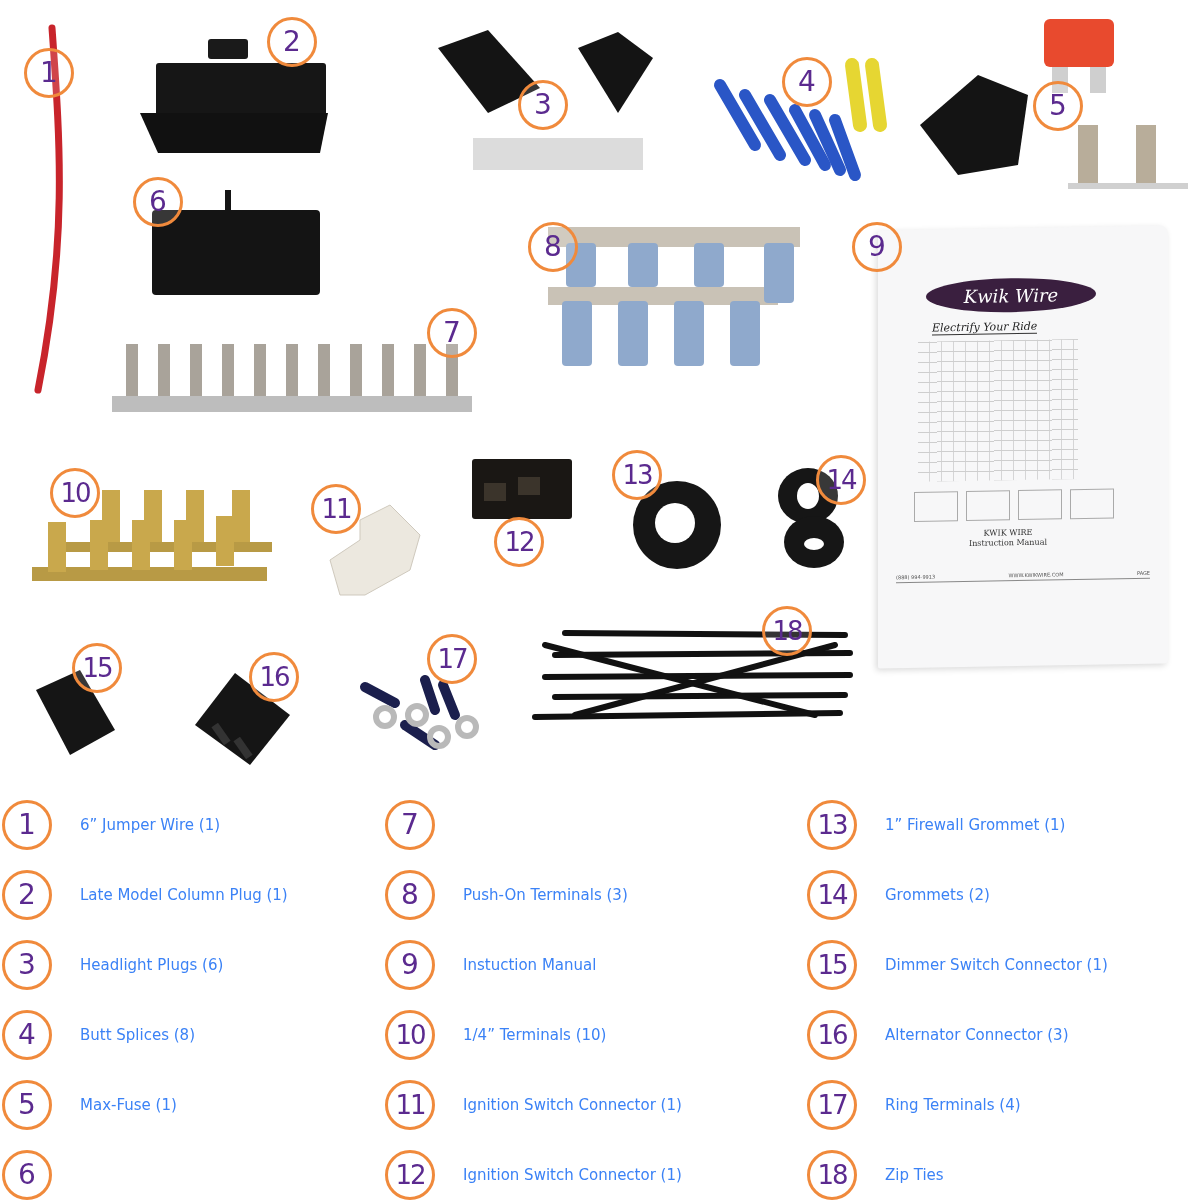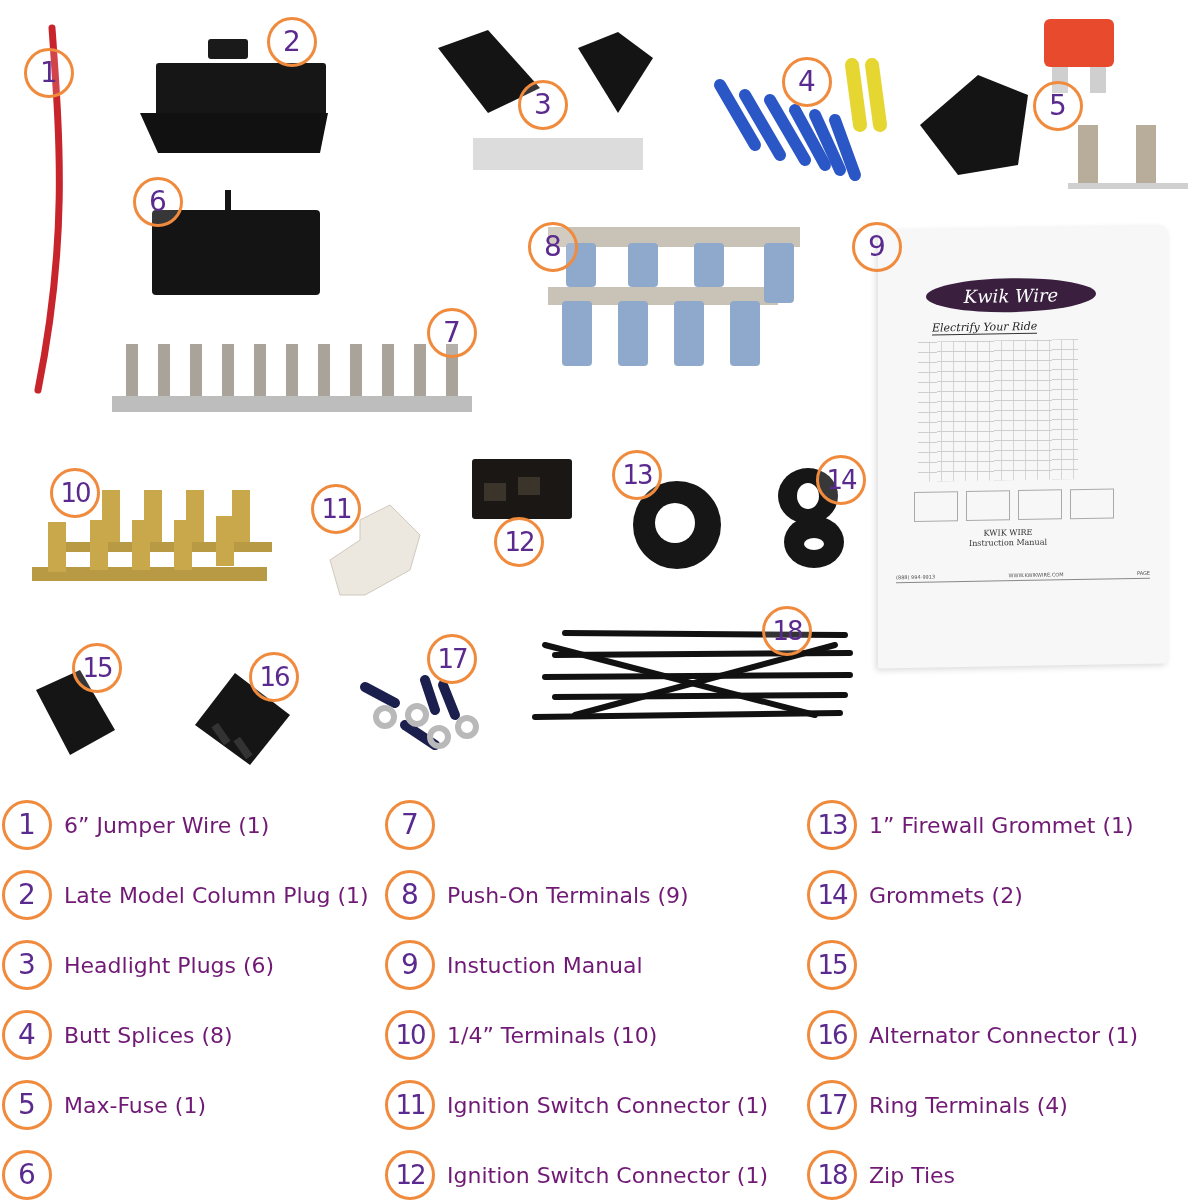--- a/index.html
+++ b/index.html
@@ -7,21 +7,21 @@
   .stage{position:absolute;left:0;top:0;width:1200px;height:780px;}
   .badge{position:absolute;width:50px;height:50px;border:3px solid #f08a3c;border-radius:50%;box-sizing:border-box;
     display:flex;align-items:center;justify-content:center;color:#5b2a8f;font-size:28px;line-height:1;background:rgba(255,255,255,0.15);}
   .badge.two{font-size:26px;letter-spacing:-2px;}
   .part{position:absolute;}
   
   .legend{position:absolute;left:0;top:795px;width:1200px;height:405px;}
   .col{position:absolute;top:0;}
   .row{position:absolute;left:0;height:60px;display:flex;align-items:center;white-space:nowrap;}
   .row .badge{position:relative;flex:0 0 auto;}
-  .row .label{margin-left:12px;font-size:22px;color:#701a75;}
+  .row .label{margin-left:28px;font-size:15px;color:#3b82f6;}
   
   .manual{position:absolute;left:878px;top:228px;width:290px;height:438px;background:#f7f7f8;
     box-shadow:-2px 2px 6px rgba(0,0,0,0.15);transform:skewY(-1deg);border-radius:2px 8px 4px 2px;}
   .manual .logo{position:absolute;left:48px;top:50px;width:170px;height:34px;border-radius:50%;background:#3a1f3f;
     color:#fff;font-family:"DejaVu Serif",serif;font-style:italic;font-size:18px;display:flex;align-items:center;justify-content:center;}
   .manual .tag{position:absolute;left:54px;top:92px;font-family:"DejaVu Serif",serif;font-size:11px;font-style:italic;color:#222;border-bottom:1px solid #333;}
   .manual .diag{position:absolute;left:40px;top:112px;width:160px;height:140px;
     background:repeating-linear-gradient(0deg,transparent 0 9px,#bdbdbd 9px 10px),repeating-linear-gradient(90deg,transparent 0 11px,#c8c8c8 11px 12px);opacity:.7;}
   .manual .boxes{position:absolute;left:36px;top:262px;width:200px;height:30px;display:flex;gap:8px;}
   .manual .boxes span{flex:1;border:1px solid #aaa;}
@@ -253,21 +253,21 @@
       <div class="row" style="top: 350px;">
         <div class="badge">6</div>
       </div>
     </div>
   <div class="col" style="left:385px">
       <div class="row" style="top: 0px;">
         <div class="badge">7</div>
       </div>
       <div class="row" style="top: 70px;">
         <div class="badge">8</div>
-        <span class="label">Push-On Terminals (9)</span>
+        <span class="label">Push-On Terminals (3)</span>
       </div>
       <div class="row" style="top: 140px;">
         <div class="badge">9</div>
         <span class="label">Instuction Manual</span>
       </div>
       <div class="row" style="top: 210px;">
         <div class="badge two">10</div>
         <span class="label">1/4” Terminals (10)</span>
       </div>
       <div class="row" style="top: 280px;">
@@ -283,24 +283,25 @@
       <div class="row" style="top: 0px;">
         <div class="badge two">13</div>
         <span class="label">1” Firewall Grommet (1)</span>
       </div>
       <div class="row" style="top: 70px;">
         <div class="badge two">14</div>
         <span class="label">Grommets (2)</span>
       </div>
       <div class="row" style="top: 140px;">
         <div class="badge two">15</div>
+        <span class="label">Dimmer Switch Connector (1)</span>
       </div>
       <div class="row" style="top: 210px;">
         <div class="badge two">16</div>
-        <span class="label">Alternator Connector (1)</span>
+        <span class="label">Alternator Connector (3)</span>
       </div>
       <div class="row" style="top: 280px;">
         <div class="badge two">17</div>
         <span class="label">Ring Terminals (4)</span>
       </div>
       <div class="row" style="top: 350px;">
         <div class="badge two">18</div>
         <span class="label">Zip Ties</span>
       </div>
     </div>

